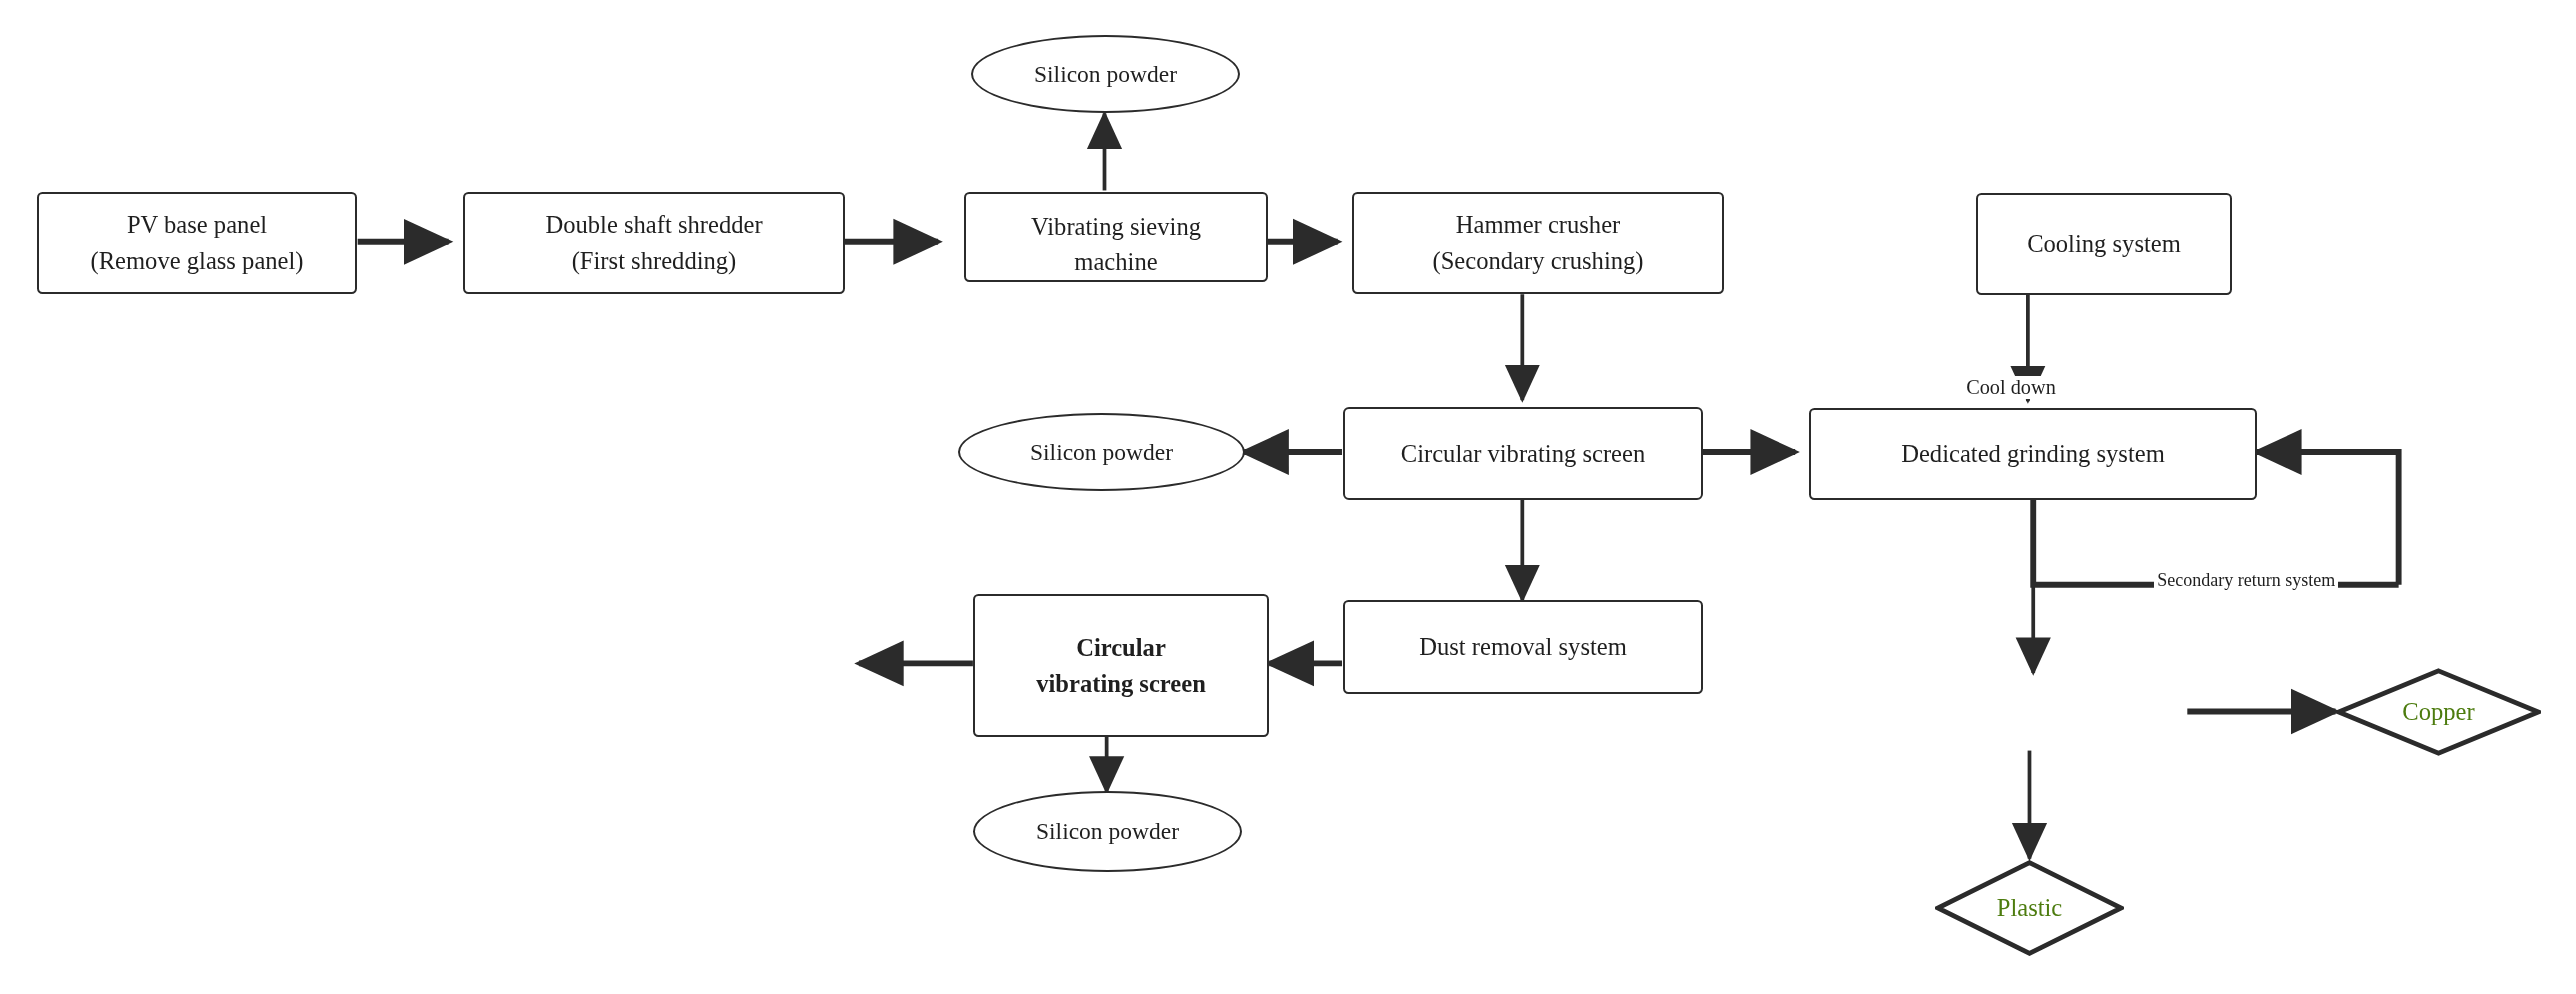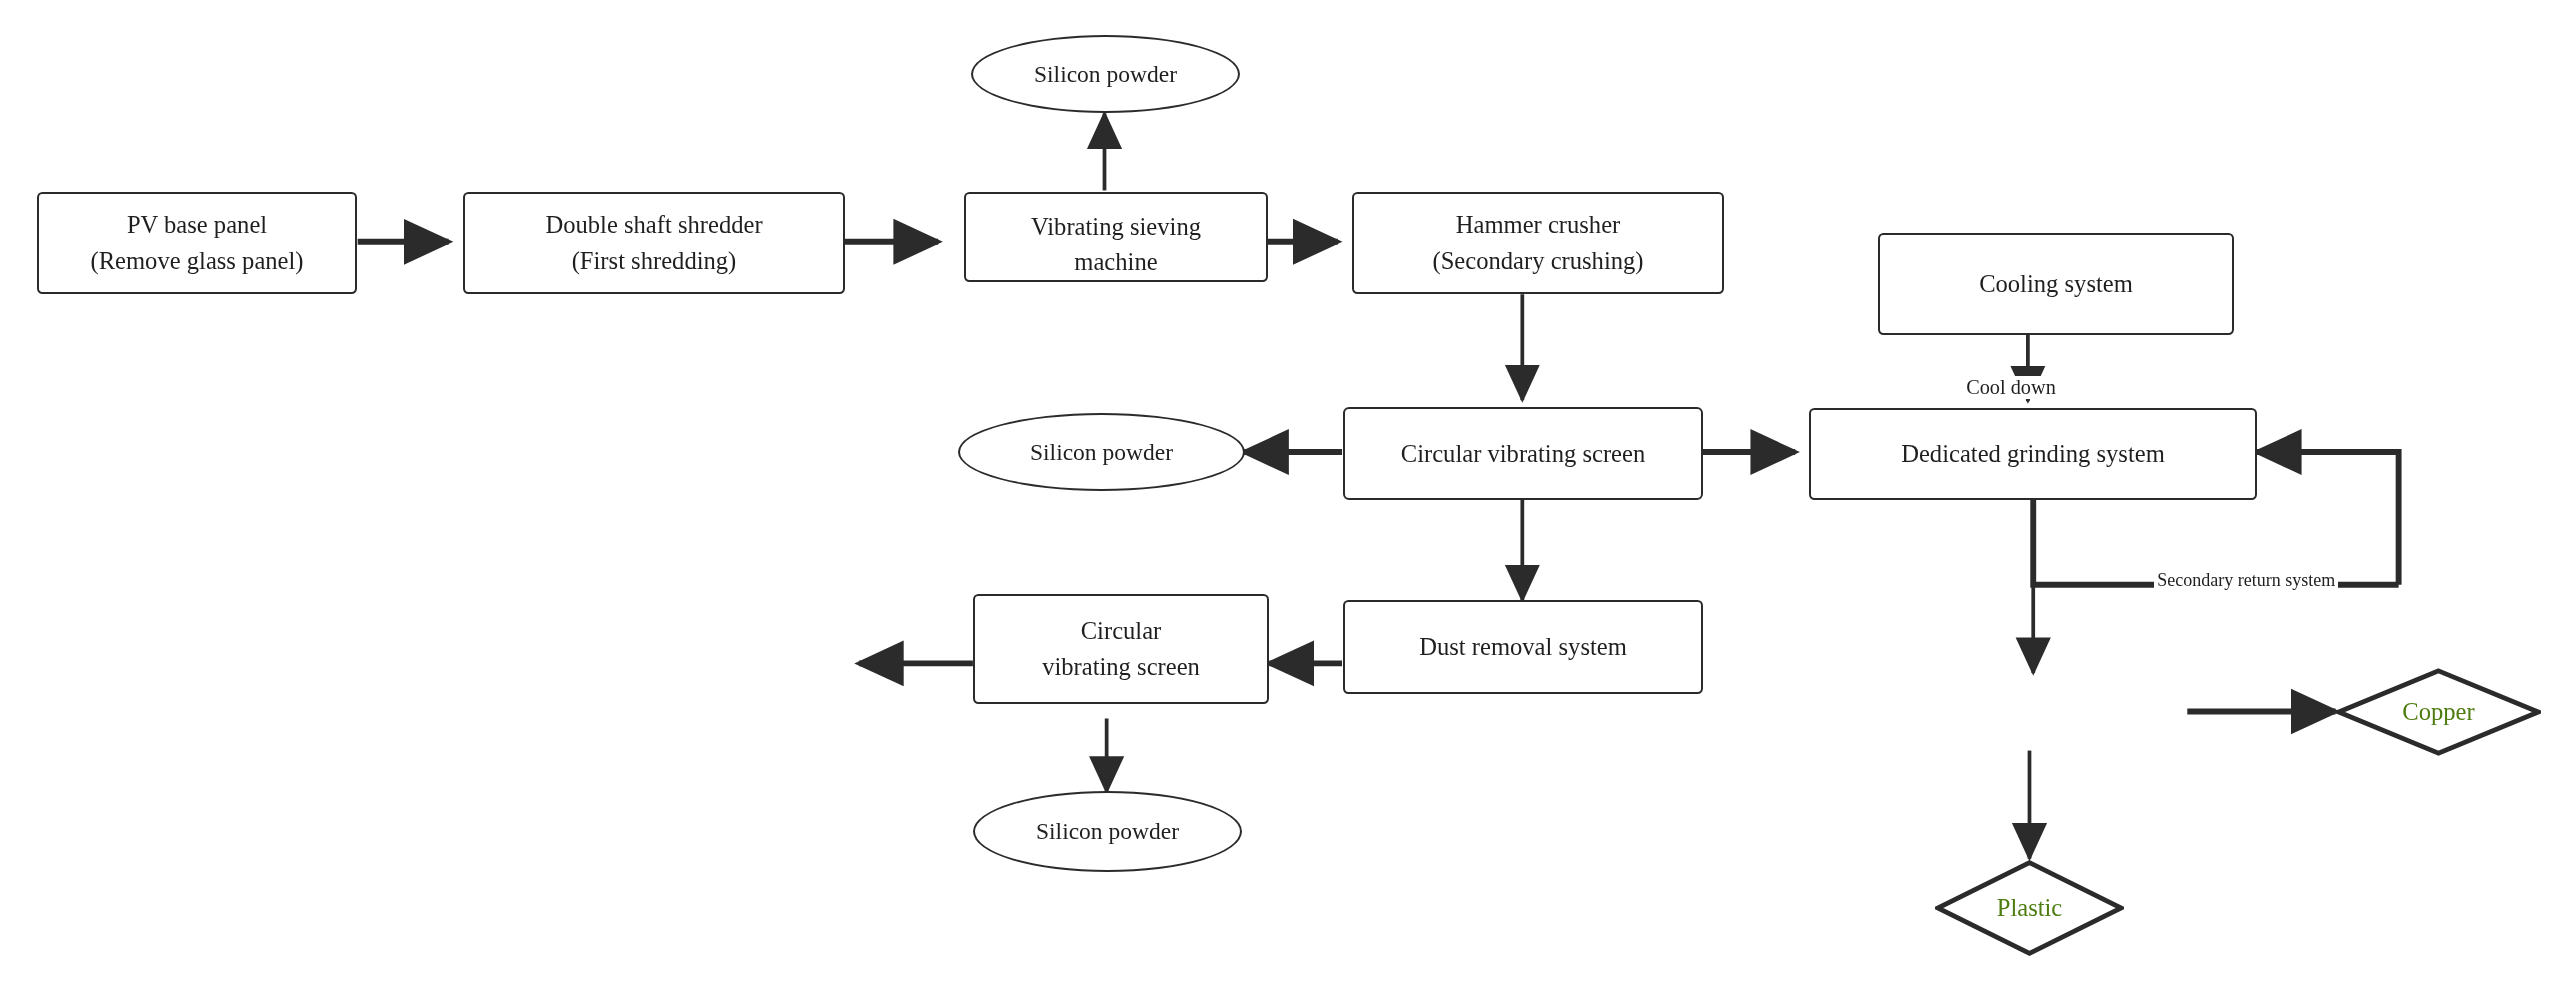--- a/index.html
+++ b/index.html
@@ -129,21 +129,21 @@
     </div>
   </div>
 
   <div class="node box fs-46" style="left:1352px;top:192px;width:372px;height:102px;">
     <div>
       <div>Hammer crusher</div>
       <div>(Secondary crushing)</div>
     </div>
   </div>
 
-  <div class="node box fs-46" style="left:1878px;top:193px;width:356px;height:102px;margin-top:40px;">
+  <div class="node box fs-46" style="left:1976px;top:193px;width:256px;height:102px;">
     <div>Cooling system</div>
   </div>
 
   <div class="node ellipse fs-44" style="left:971px;top:35px;width:269px;height:78px;">
     <div>Silicon powder</div>
   </div>
 
   <div class="node ellipse fs-44" style="left:958px;top:413px;width:287px;height:78px;">
     <div>Silicon powder</div>
   </div>
@@ -157,21 +157,21 @@
   </div>
 
   <div class="node box fs-46" style="left:1809px;top:408px;width:448px;height:92px;">
     <div>Dedicated grinding system</div>
   </div>
 
   <div class="node box fs-46" style="left:1343px;top:600px;width:360px;height:94px;">
     <div>Dust removal system</div>
   </div>
 
-  <div class="node box fs-46" style="left:973px;top:594px;width:296px;height:110px;">
+  <div class="node box fs-46" style="left:973px;top:594px;width:296px;height:143px;font-weight:bold;">
     <div>
       <div>Circular</div>
       <div>vibrating screen</div>
     </div>
   </div>
 
 
 
   <div class="diamond-wrap" style="left:2336px;top:668px;width:205px;height:88px;">
     <svg width="205" height="88" viewBox="0 0 384 164" xmlns="http://www.w3.org/2000/svg">

